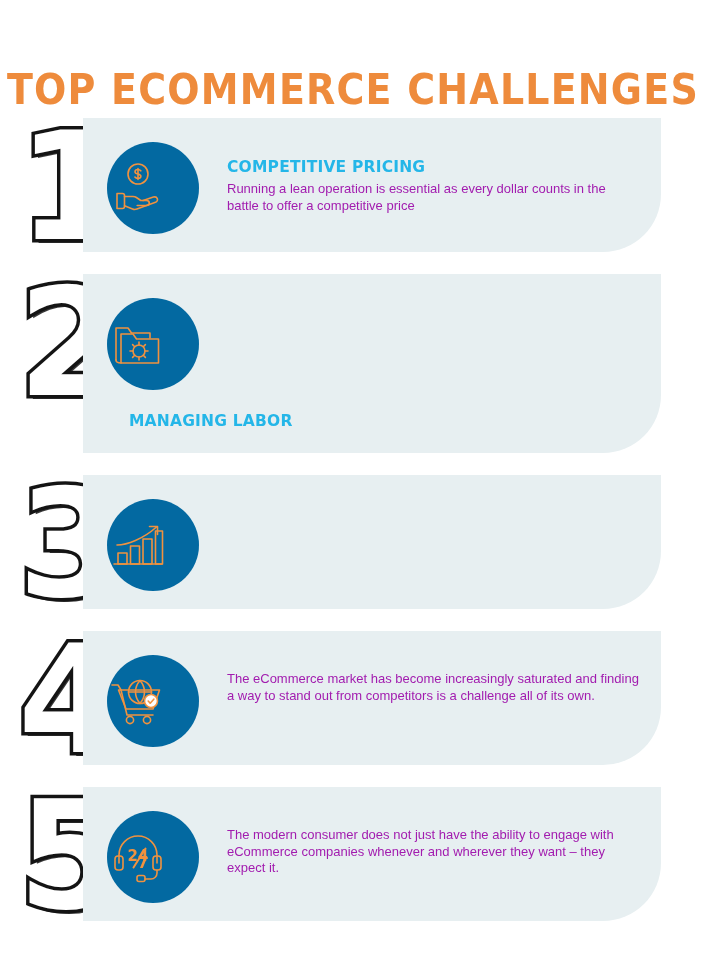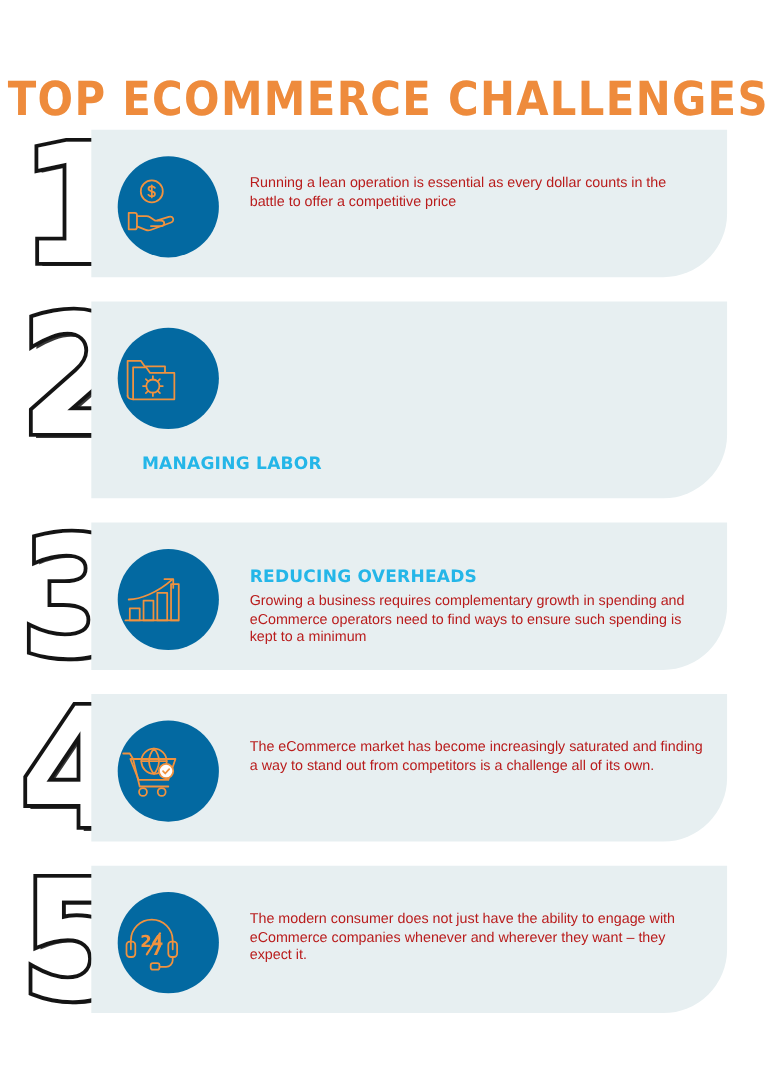--- a/index.html
+++ b/index.html
@@ -115,21 +115,21 @@
     color: #24B6E8;
     letter-spacing: 0.2px;
     margin: 0 0 5px 0;
     text-transform: uppercase;
   }
 
   .card-text {
     font-family: "Liberation Sans", sans-serif;
     font-size: 13px;
     line-height: 16.5px;
-    color: #b91c1c;
+    color: #a21caf;
     margin: 0;
     max-width: 415px;
   }
 
   
   .row-1 .card { min-height: 132px; }
   .row-2 .card { min-height: 132px; flex-direction: column; }
   .row-3 .card { min-height: 132px; }
   .row-4 .card { min-height: 132px; }
   .row-5 .card { min-height: 132px; }
@@ -151,20 +151,21 @@
         <div class="icon-badge">
           <svg width="62" height="62" viewBox="0 0 62 62" fill="none" stroke="#F0923F" stroke-width="1.6" stroke-linecap="round" stroke-linejoin="round">
             <circle cx="31" cy="17" r="10"></circle>
             <path d="M31 11.5v11M33.8 13.8c-.7-.9-1.8-1.3-2.9-1.3-1.6 0-2.9.9-2.9 2.2 0 1.3 1.1 1.9 2.9 2.3 1.9.4 3 1 3 2.3 0 1.3-1.3 2.2-3 2.2-1.2 0-2.3-.5-3-1.4"></path>
             <path d="M10 36.5h5.5a2 2 0 0 1 2 2v11a2 2 0 0 1-2 2H10z"></path>
             <path d="M17.5 39.5h8.5c1.2 0 2.4.3 3.4 1l4.4 3h5.6c1.6 0 2.9 1.1 2.9 2.5S41 48.5 39.4 48.5h-9.2"></path>
             <path d="M17.5 48.8l8 3.2c1.4.6 3 .6 4.4.1l18.6-6.8c1.6-.6 2.4-2.3 1.8-3.7-.6-1.4-2.3-2-3.9-1.5l-10.3 3.3"></path>
           </svg>
         </div>
         <div class="card-body">
+          <h2 class="card-title">COMPETITIVE PRICING</h2>
           <p class="card-text">Running a lean operation is essential as every dollar counts in the battle to offer a competitive price</p>
         </div>
       </div>
     </div>
 
     <div class="row row-2">
       <div class="bignum">2</div>
       <div class="card">
         <div class="icon-badge">
           <svg width="62" height="62" viewBox="0 0 62 62" fill="none" stroke="#F0923F" stroke-width="1.6" stroke-linecap="round" stroke-linejoin="round">
@@ -187,24 +188,20 @@
         <div class="icon-badge">
           <svg width="62" height="62" viewBox="0 0 62 62" fill="none" stroke="#F0923F" stroke-width="1.6" stroke-linecap="round" stroke-linejoin="round">
             <path d="M7 50h48"></path>
             <rect x="11" y="39" width="9" height="11"></rect>
             <rect x="23.5" y="32" width="9" height="18"></rect>
             <rect x="36" y="25" width="9" height="25"></rect>
             <rect x="48.5" y="17" width="7" height="33"></rect>
             <path d="M10 31C20 31 36 25 49.5 13"></path>
             <path d="M42.5 12.5h8v8"></path>
           </svg>
-        </div>
-        <div class="card-body">
-          <h2 class="card-title">REDUCING OVERHEADS</h2>
-          <p class="card-text">Growing a business requires complementary growth in spending and eCommerce operators need to find ways to ensure such spending is kept to a minimum</p>
         </div>
       </div>
     </div>
 
     <div class="row row-4">
       <div class="bignum">4</div>
       <div class="card">
         <div class="icon-badge">
           <svg width="62" height="62" viewBox="0 0 62 62" fill="none" stroke="#F0923F" stroke-width="1.6" stroke-linecap="round" stroke-linejoin="round">
             <path d="M5 15h6l3 5"></path>

